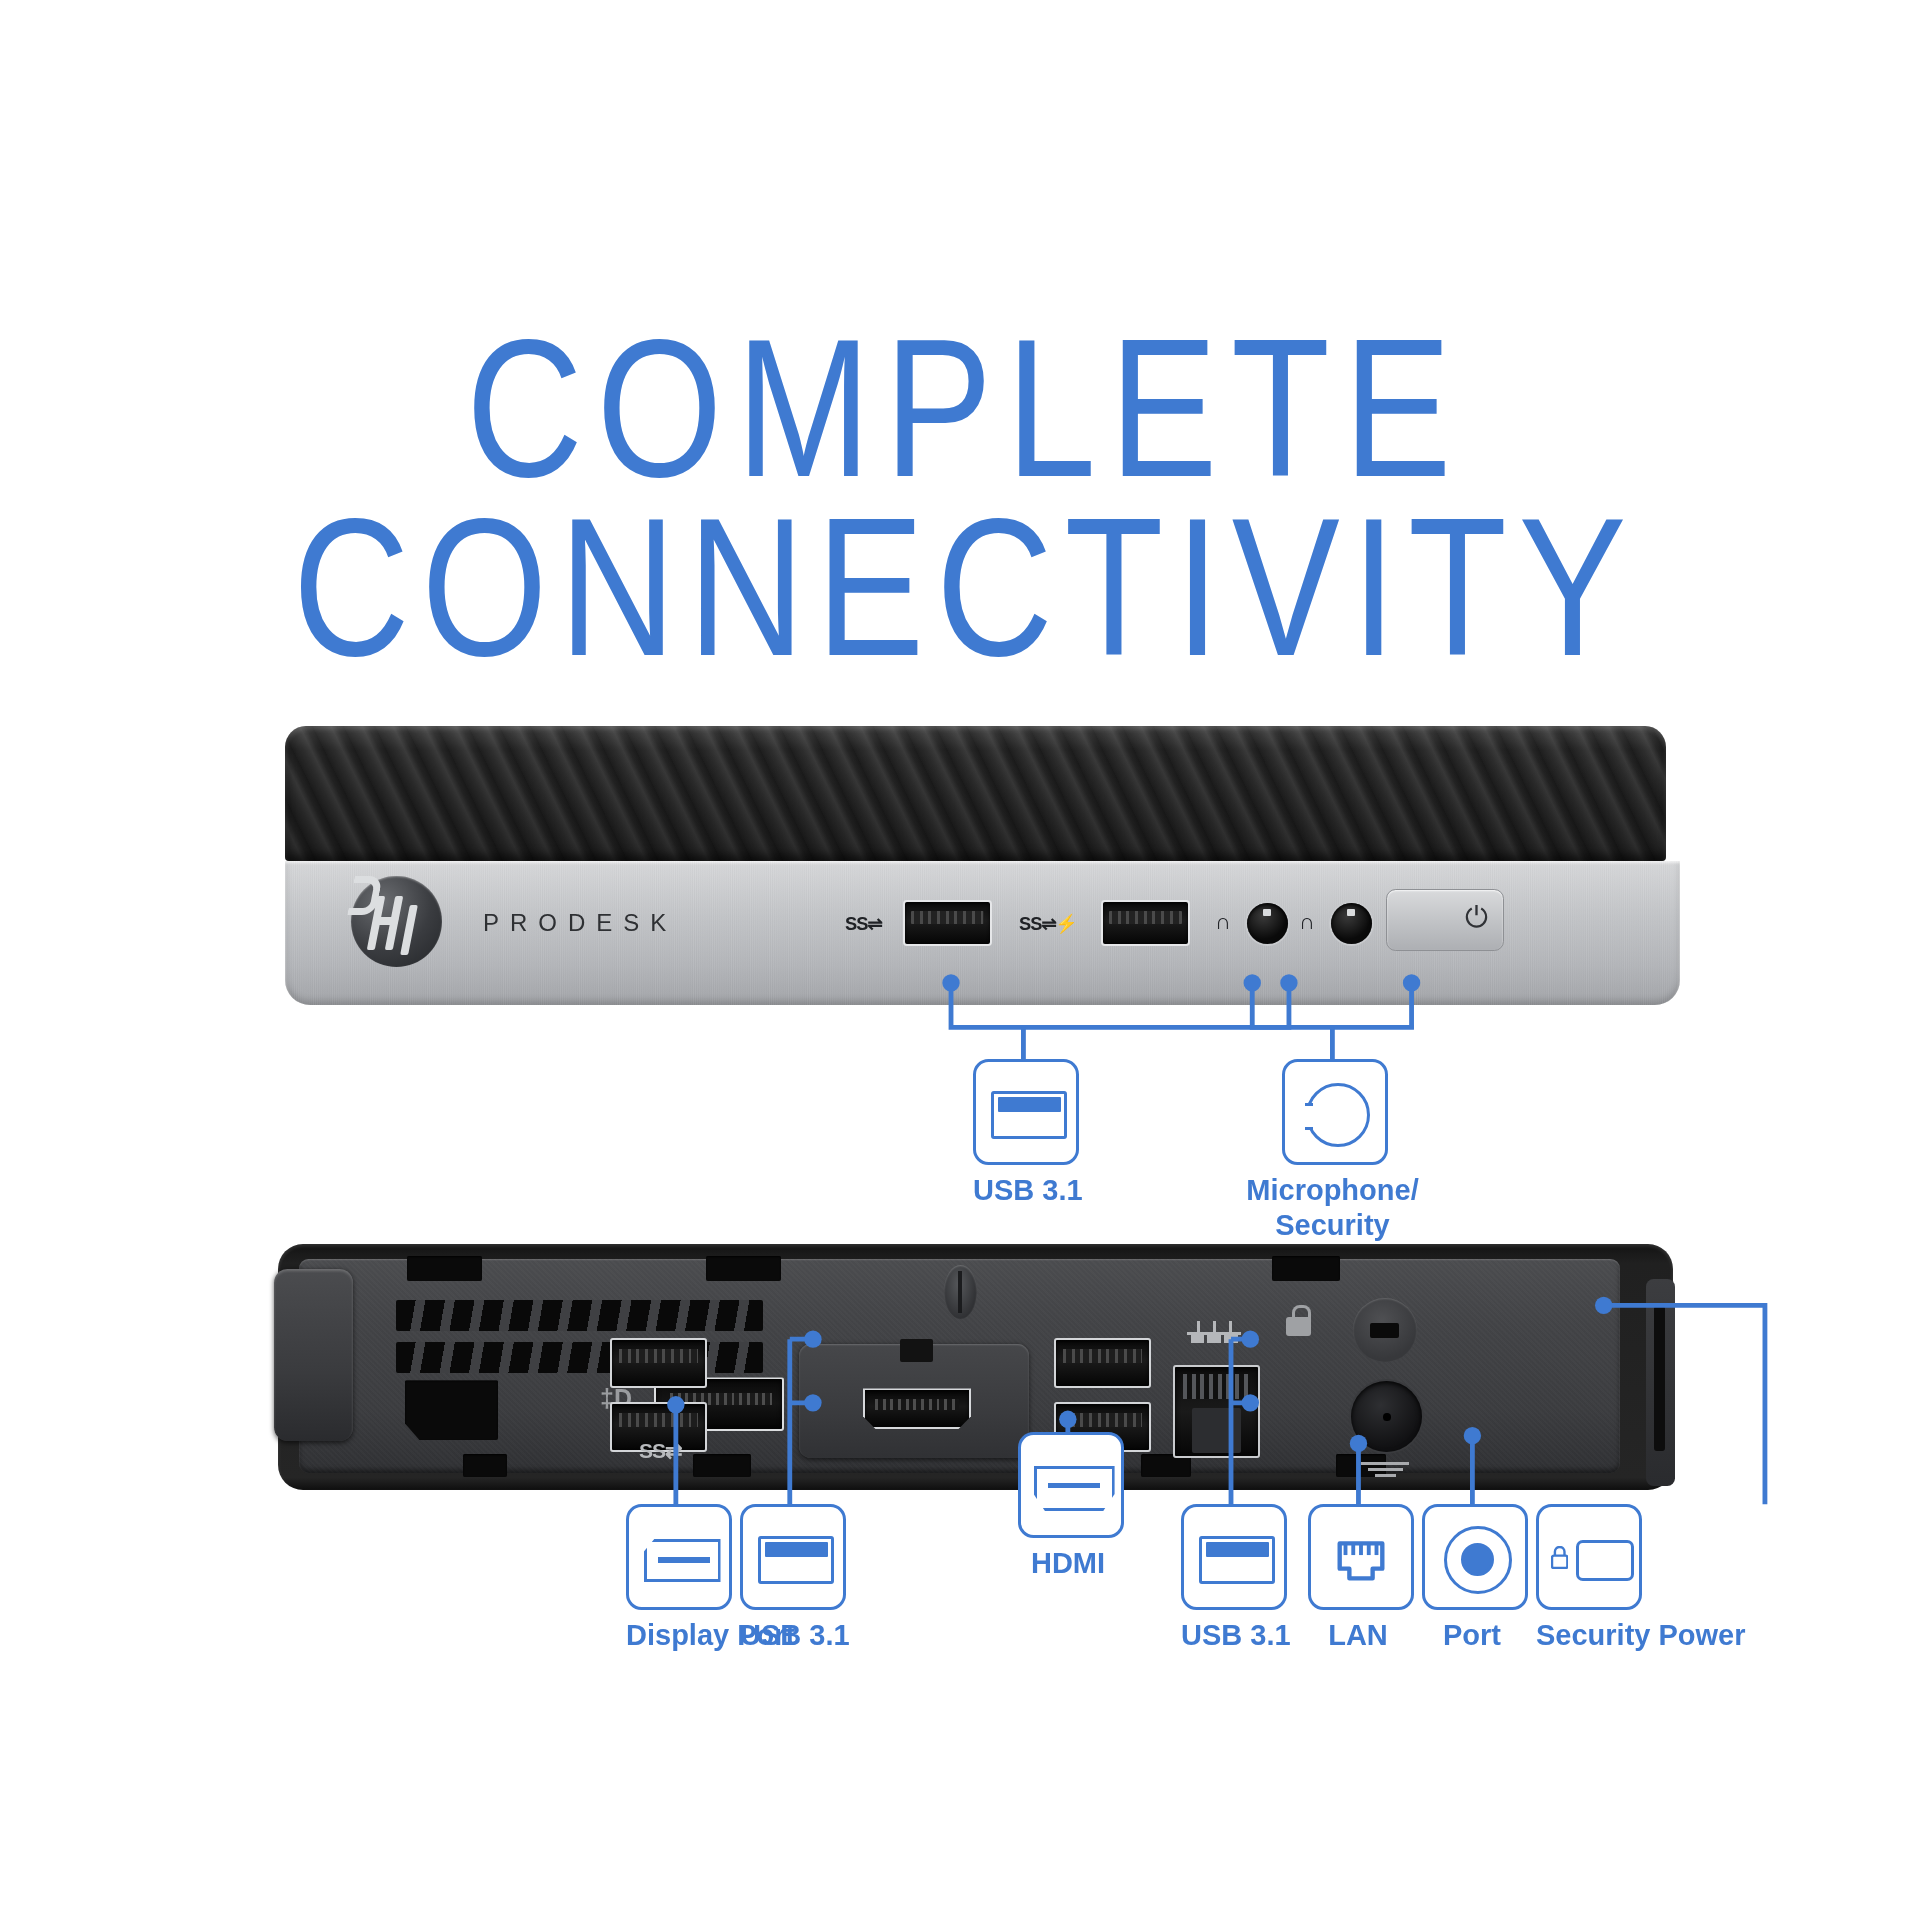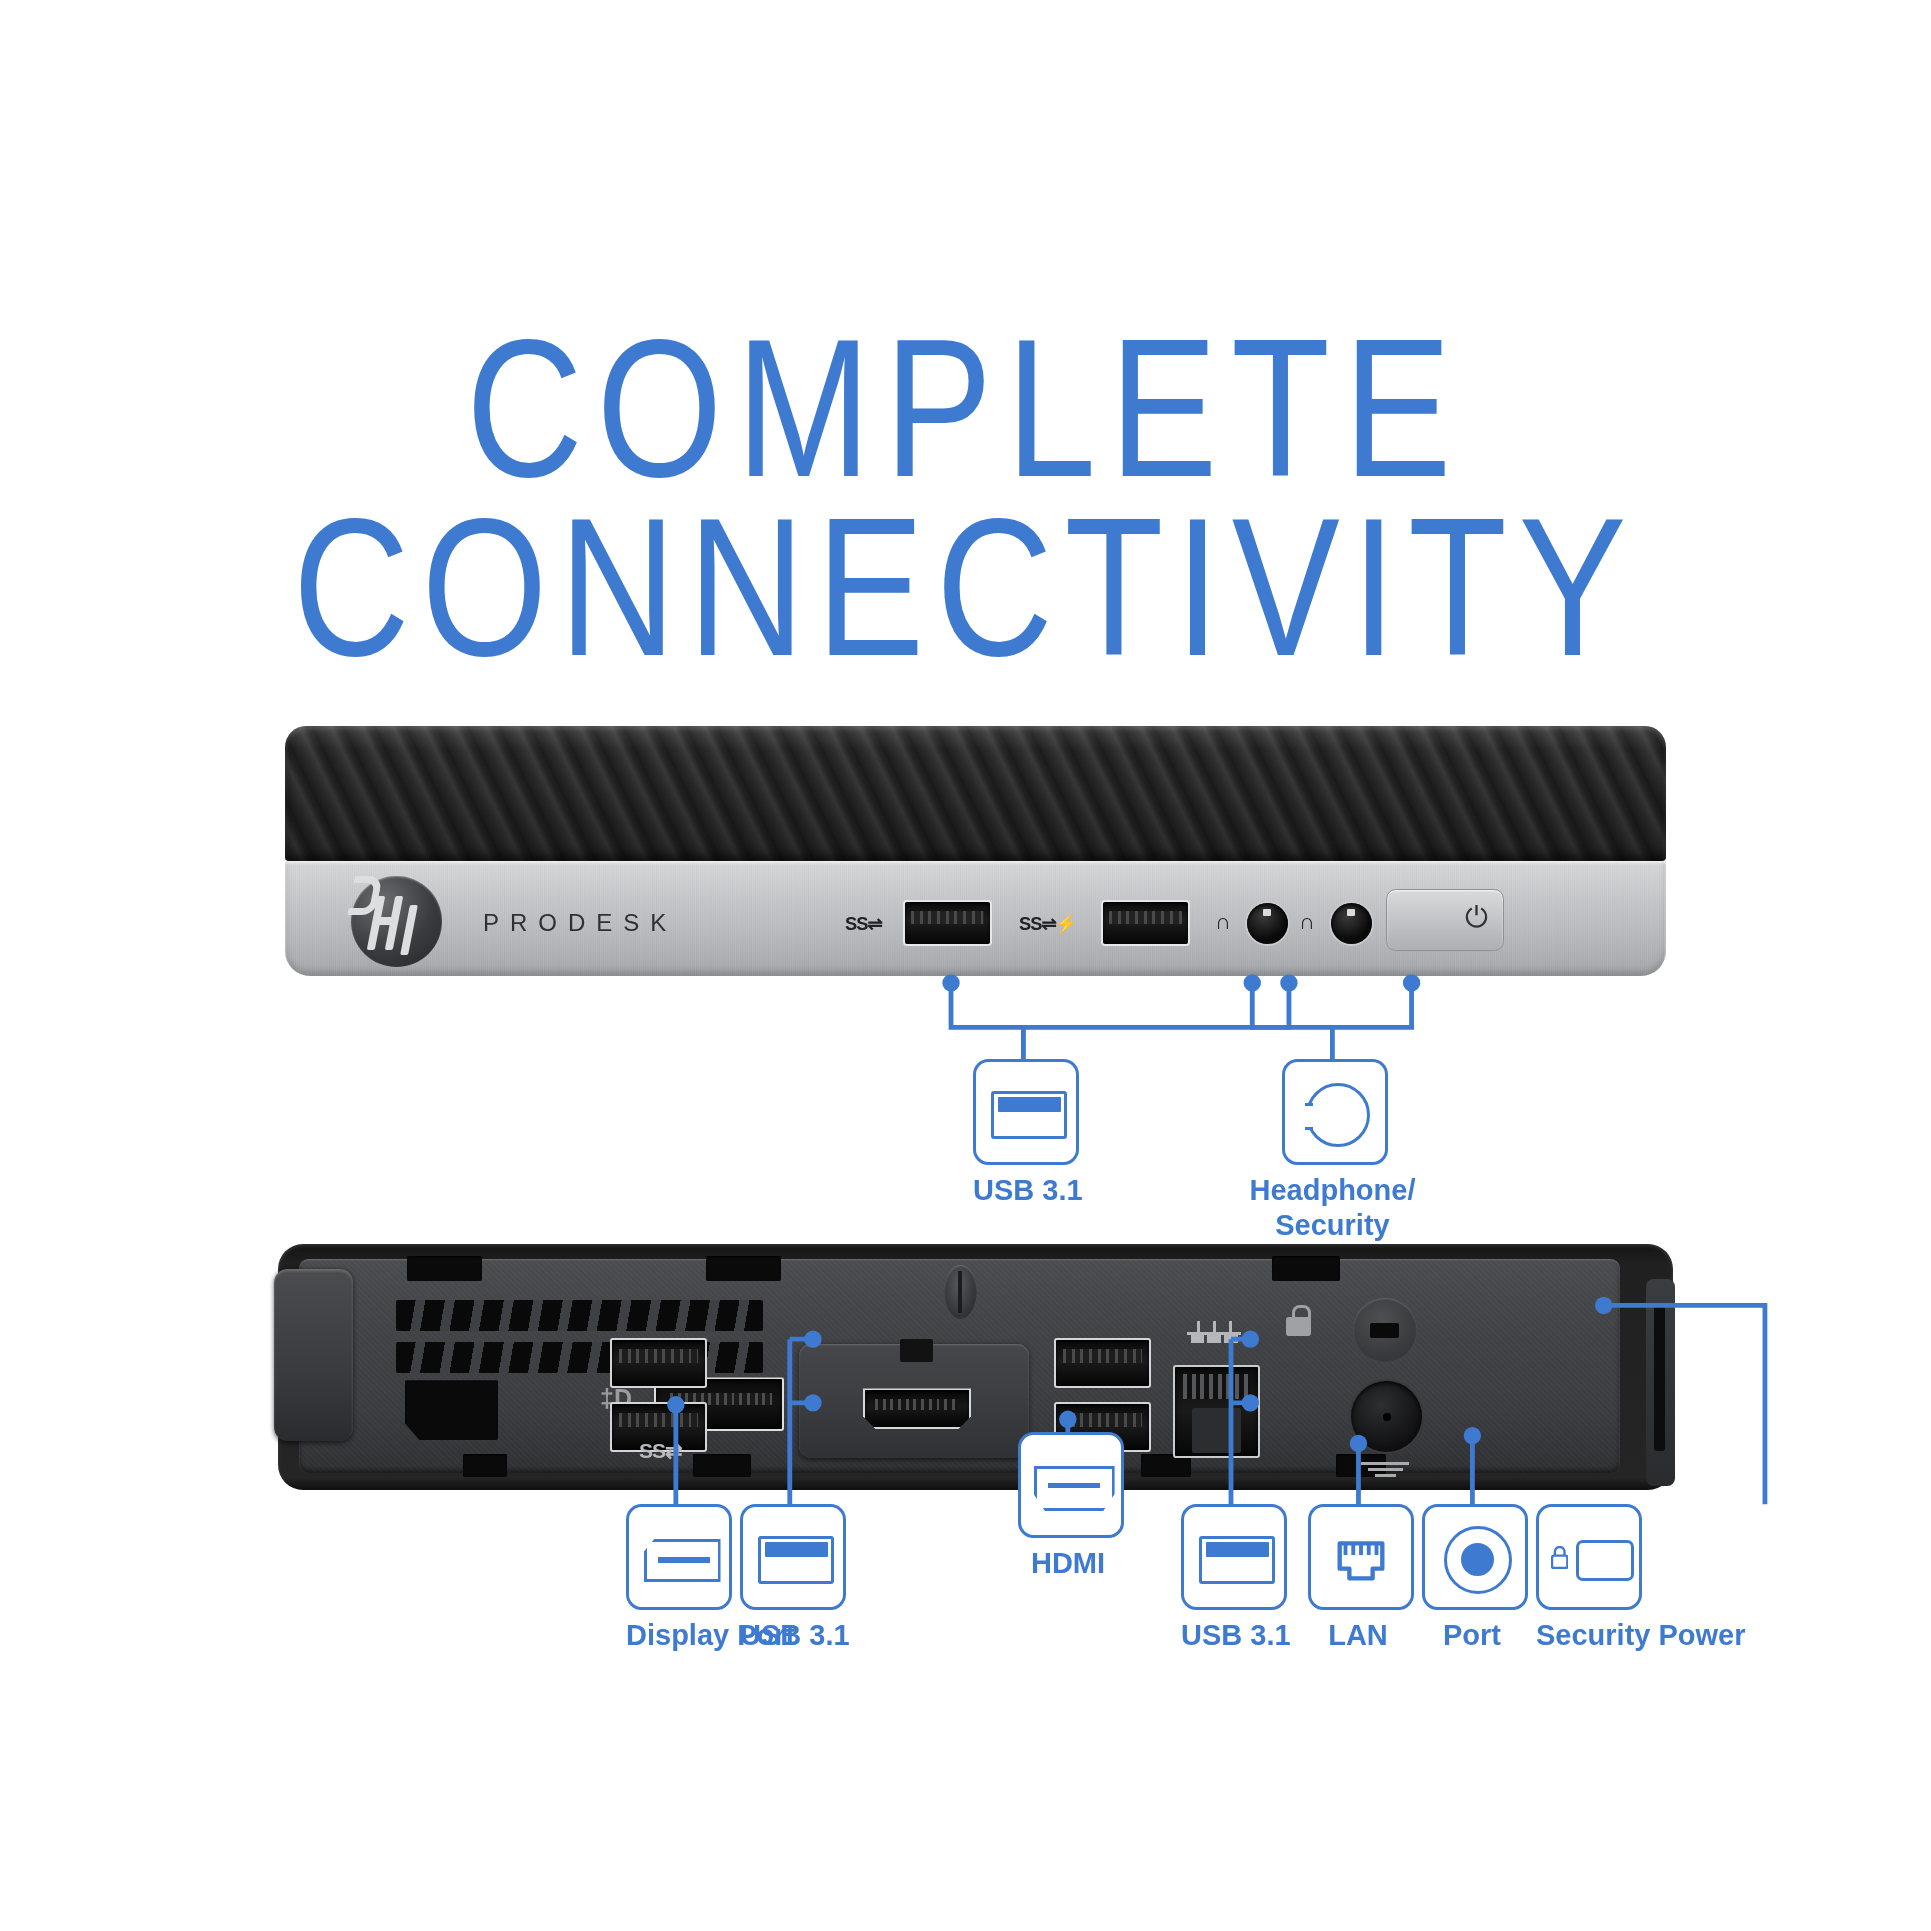--- a/index.html
+++ b/index.html
@@ -26,24 +26,24 @@
   #front-vent{position:absolute;left:0;top:0;width:1381px;height:135px;
     background:
       repeating-linear-gradient(64deg,
         #1e1e1e 0px,#232323 2.9px,#2d2d2d 9.7px,#3a3a3a 16.4px,#252525 22px,#1b1b1b 28px),
       linear-gradient(180deg,#3c3c3c 0%,#2a2a2a 22%,#212121 70%,#151515 100%);
     border-radius:21px 21px 3.9px 3.9px;
     box-shadow:inset 0 2.9px 4.8px rgba(255,255,255,.16), inset 0 -5.8px 9.7px rgba(0,0,0,.55);
   }
   #front-vent::after{content:"";position:absolute;inset:0;border-radius:21px 21px 3.9px 3.9px;
     background:linear-gradient(180deg,rgba(255,255,255,.10),rgba(255,255,255,0) 18%,rgba(0,0,0,.25));}
-  #front-face{position:absolute;left:0;top:135px;width:1381px;height:115px;
+  #front-face{position:absolute;left:0;top:135px;width:1381px;height:144px;
     background:linear-gradient(180deg,#d7d8da 0%,#c3c5c8 38%,#b4b6ba 72%,#a3a5a9 100%);
     border-radius:0 0 25px 25px;
-    box-shadow:inset 0 1.9px 2.9px rgba(255,255,255,.75),inset 0 -3.9px 7.7px rgba(0,0,0,.18);}
+    box-shadow:inset 0 1.9px 2.9px rgba(255,255,255,.75),inset 0 -3.9px 7.7px rgba(0,0,0,.18);padding-left:14px;}
   #front-face::before{content:"";position:absolute;inset:0;border-radius:0 0 25px 25px;
     background:repeating-linear-gradient(90deg,rgba(255,255,255,.10) 0px,rgba(0,0,0,.045) 1px,rgba(255,255,255,.05) 1.9px);
     opacity:.55;}
 
   
   #hp-logo{position:absolute;left:66px;top:15.4px;width:91px;height:91px;border-radius:50%;
     background:radial-gradient(circle at 35% 28%,#6a6c70,#3a3c40 55%,#232528 100%);
     box-shadow:inset 0 1px 1.9px rgba(255,255,255,.35);}
   .hp-stroke{position:absolute;background:#dcdee0;border-radius:1.9px;}
   #hp-h1{left:21px;top:19.3px;width:7.7px;height:54px;transform:skewX(-11deg);}
@@ -351,21 +351,21 @@
     <span class="ico-usb"></span>
   </div>
   <div class="callout-label">USB 3.1</div>
 </div>
 
 <div class="callout" style="left:1282px;top:1059px;width:100px;">
   <div class="callout-box">
     <span class="ico-audio"></span>
   </div>
   <div class="callout-label two-line">
-    <span>Headphone/</span><br>
+    <span>Microphone/</span><br>
     <span>Security</span>
   </div>
 </div>
 
 <div class="callout" style="left:626px;top:1504px;width:100px;">
   <div class="callout-box">
     <span class="ico-dp"></span>
   </div>
   <div class="callout-label">Display Port</div>
 </div>

